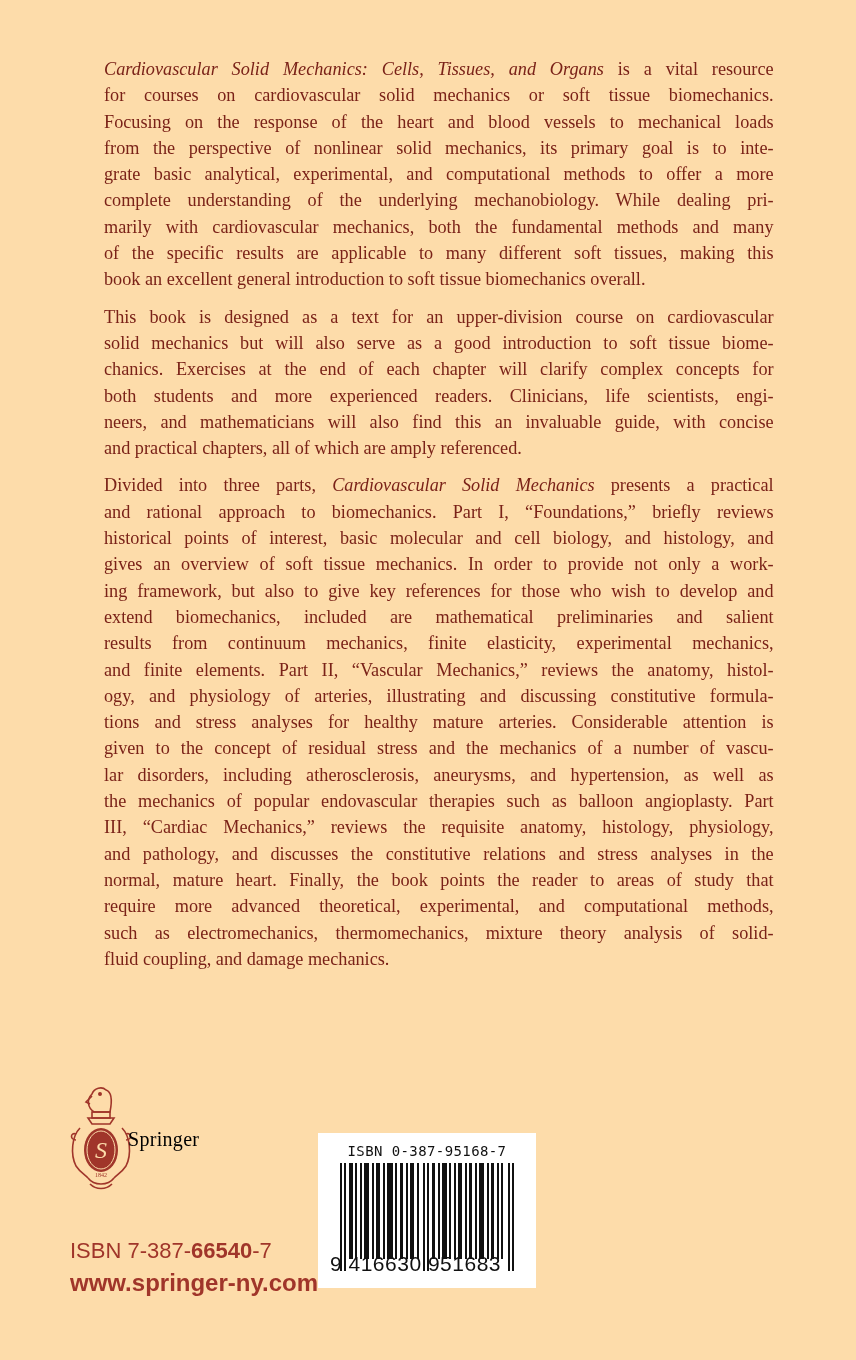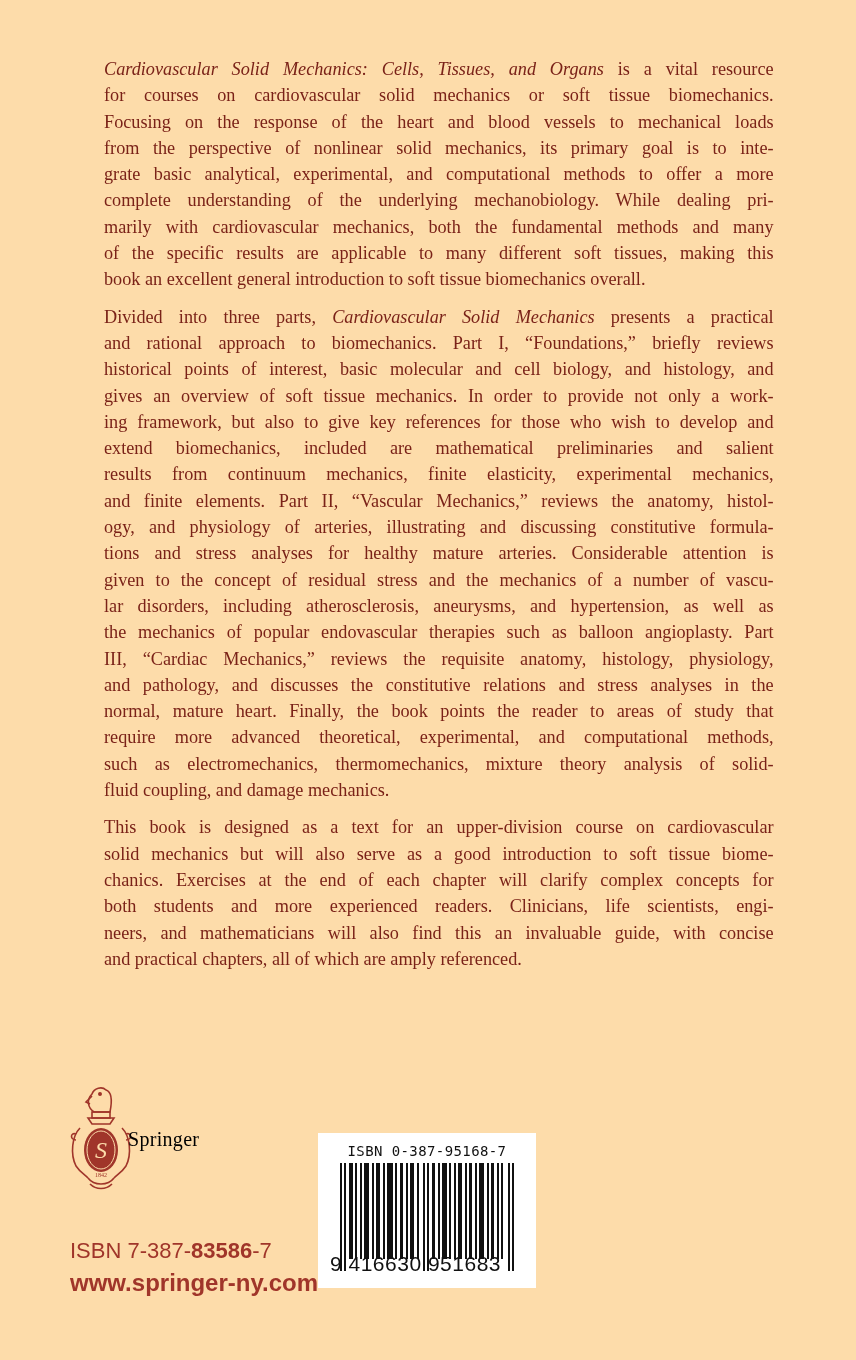--- a/index.html
+++ b/index.html
@@ -73,48 +73,48 @@
     <span class="line">Focusing on the response of the heart and blood vessels to mechanical loads</span>
     <span class="line">from the perspective of nonlinear solid mechanics, its primary goal is to inte-</span>
     <span class="line">grate basic analytical, experimental, and computational methods to offer a more</span>
     <span class="line">complete understanding of the underlying mechanobiology. While dealing pri-</span>
     <span class="line">marily with cardiovascular mechanics, both the fundamental methods and many</span>
     <span class="line">of the specific results are applicable to many different soft tissues, making this</span>
     <span class="line last">book an excellent general introduction to soft tissue biomechanics overall.</span>
   </div>
 
   <div class="para">
+    <span class="line">This book is designed as a text for an upper-division course on cardiovascular</span>
+    <span class="line">solid mechanics but will also serve as a good introduction to soft tissue biome-</span>
+    <span class="line">chanics. Exercises at the end of each chapter will clarify complex concepts for</span>
+    <span class="line">both students and more experienced readers. Clinicians, life scientists, engi-</span>
+    <span class="line">neers, and mathematicians will also find this an invaluable guide, with concise</span>
+    <span class="line last">and practical chapters, all of which are amply referenced.</span>
+  </div>
+
+  <div class="para">
     <span class="line"><span>Divided into three parts, </span><i>Cardiovascular Solid Mechanics</i><span> presents a practical</span></span>
     <span class="line">and rational approach to biomechanics. Part I, “Foundations,” briefly reviews</span>
     <span class="line">historical points of interest, basic molecular and cell biology, and histology, and</span>
     <span class="line">gives an overview of soft tissue mechanics. In order to provide not only a work-</span>
     <span class="line">ing framework, but also to give key references for those who wish to develop and</span>
     <span class="line">extend biomechanics, included are mathematical preliminaries and salient</span>
     <span class="line">results from continuum mechanics, finite elasticity, experimental mechanics,</span>
     <span class="line">and finite elements. Part II, “Vascular Mechanics,” reviews the anatomy, histol-</span>
     <span class="line">ogy, and physiology of arteries, illustrating and discussing constitutive formula-</span>
     <span class="line">tions and stress analyses for healthy mature arteries. Considerable attention is</span>
     <span class="line">given to the concept of residual stress and the mechanics of a number of vascu-</span>
     <span class="line">lar disorders, including atherosclerosis, aneurysms, and hypertension, as well as</span>
     <span class="line">the mechanics of popular endovascular therapies such as balloon angioplasty. Part</span>
     <span class="line">III, “Cardiac Mechanics,” reviews the requisite anatomy, histology, physiology,</span>
     <span class="line">and pathology, and discusses the constitutive relations and stress analyses in the</span>
     <span class="line">normal, mature heart. Finally, the book points the reader to areas of study that</span>
     <span class="line">require more advanced theoretical, experimental, and computational methods,</span>
     <span class="line">such as electromechanics, thermomechanics, mixture theory analysis of solid-</span>
     <span class="line last">fluid coupling, and damage mechanics.</span>
-  </div>
-
-  <div class="para">
-    <span class="line">This book is designed as a text for an upper-division course on cardiovascular</span>
-    <span class="line">solid mechanics but will also serve as a good introduction to soft tissue biome-</span>
-    <span class="line">chanics. Exercises at the end of each chapter will clarify complex concepts for</span>
-    <span class="line">both students and more experienced readers. Clinicians, life scientists, engi-</span>
-    <span class="line">neers, and mathematicians will also find this an invaluable guide, with concise</span>
-    <span class="line last">and practical chapters, all of which are amply referenced.</span>
   </div>
 
 </div>
 
 <svg class="logo" viewBox="0 0 70 112">
   <g fill="none" stroke="#a0352a" stroke-width="1.6">
 
     <path d="M28 30 C22 26 20 18 26 12 C28 6 36 4 40 8 C46 10 46 20 44 30 Z" fill="#fddcaa"></path>
     <path d="M26 14 L20 20 L24 22"></path>
     <circle cx="34" cy="12" r="1.2" fill="#a0352a"></circle>
@@ -131,21 +131,21 @@
   </g>
 
   <ellipse cx="35" cy="68" rx="17" ry="22" fill="#a0352a"></ellipse>
   <ellipse cx="35" cy="68" rx="14" ry="19" fill="none" stroke="#fddcaa" stroke-width="1"></ellipse>
   <text x="35" y="76" text-anchor="middle" font-family="Liberation Serif, serif" font-size="24" font-style="italic" fill="#fddcaa">S</text>
   <text x="35" y="95" text-anchor="middle" font-family="Liberation Serif, serif" font-size="6" fill="#a0352a">1842</text>
 </svg>
 
 <div class="brand">Springer</div>
 
-<div class="isbn-text"><span>ISBN 7-387-</span><b>83586</b><span>-7</span></div>
+<div class="isbn-text"><span>ISBN 7-387-</span><b>66540</b><span>-7</span></div>
 
 <div class="url">www.springer-ny.com</div>
 
 <div class="barcode-box">
   <div class="bc-top">ISBN 0-387-95168-7</div>
   <svg class="bc-bars" width="176" height="108" viewBox="0 0 176 108">
     <g fill="#111">
       <rect x="0" y="0" width="2" height="108"></rect>
         <rect x="4" y="0" width="2" height="108"></rect>
       <rect x="9" y="0" width="4" height="96"></rect>

